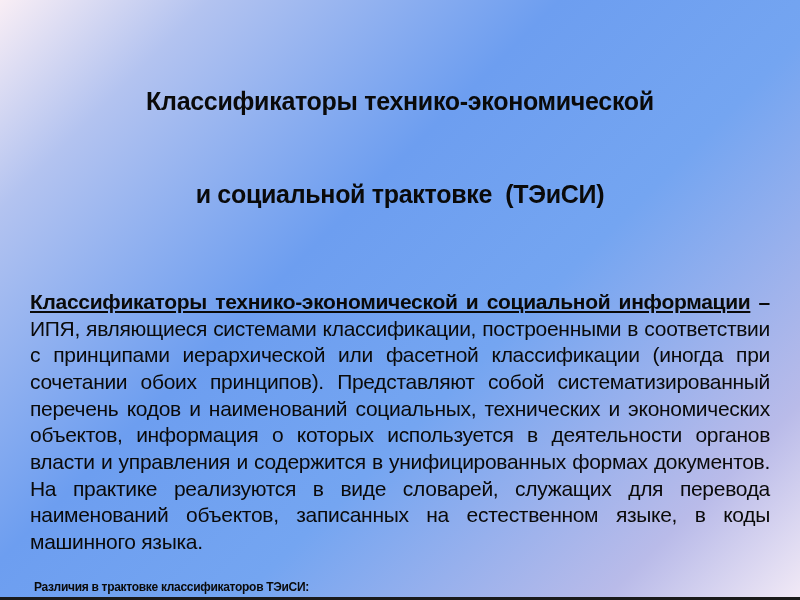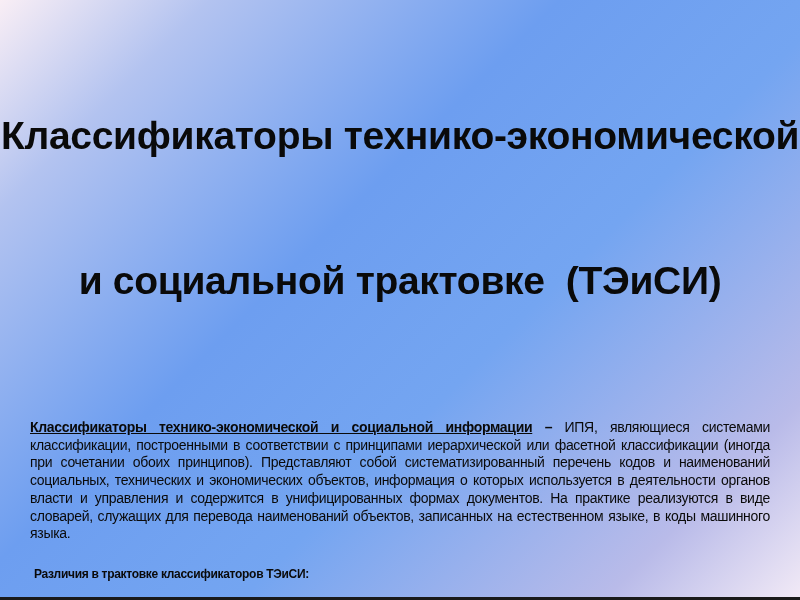--- a/index.html
+++ b/index.html
@@ -13,34 +13,34 @@
     color: #0a0a0a;
     background: linear-gradient(135deg,
       #f9eef5 0%,
       #b3c3f0 15%,
       #6d9ef0 40%,
       #74a5f1 60%,
       #b9bbe9 86%,
       #f2eaf6 100%);
   }
   .title {
-    padding-top: 15px;
+    padding-top: 24px;
     text-align: center;
-    font-size: 39px;
+    font-size: 25px;
     font-weight: 700;
     line-height: 1.24;
     white-space: pre-wrap;
     letter-spacing: -0.3px;
   }
   .content {
     padding: 0 30px;
   }
   .definition {
     margin: 17px 0 18px 0;
-    font-size: 14px;
+    font-size: 21px;
     line-height: 1.27;
     text-align: justify;
     letter-spacing: -0.3px;
   }
   .definition .lead {
     font-weight: 700;
     text-decoration: underline;
   }
   .definition .dash {
     font-weight: 700;

